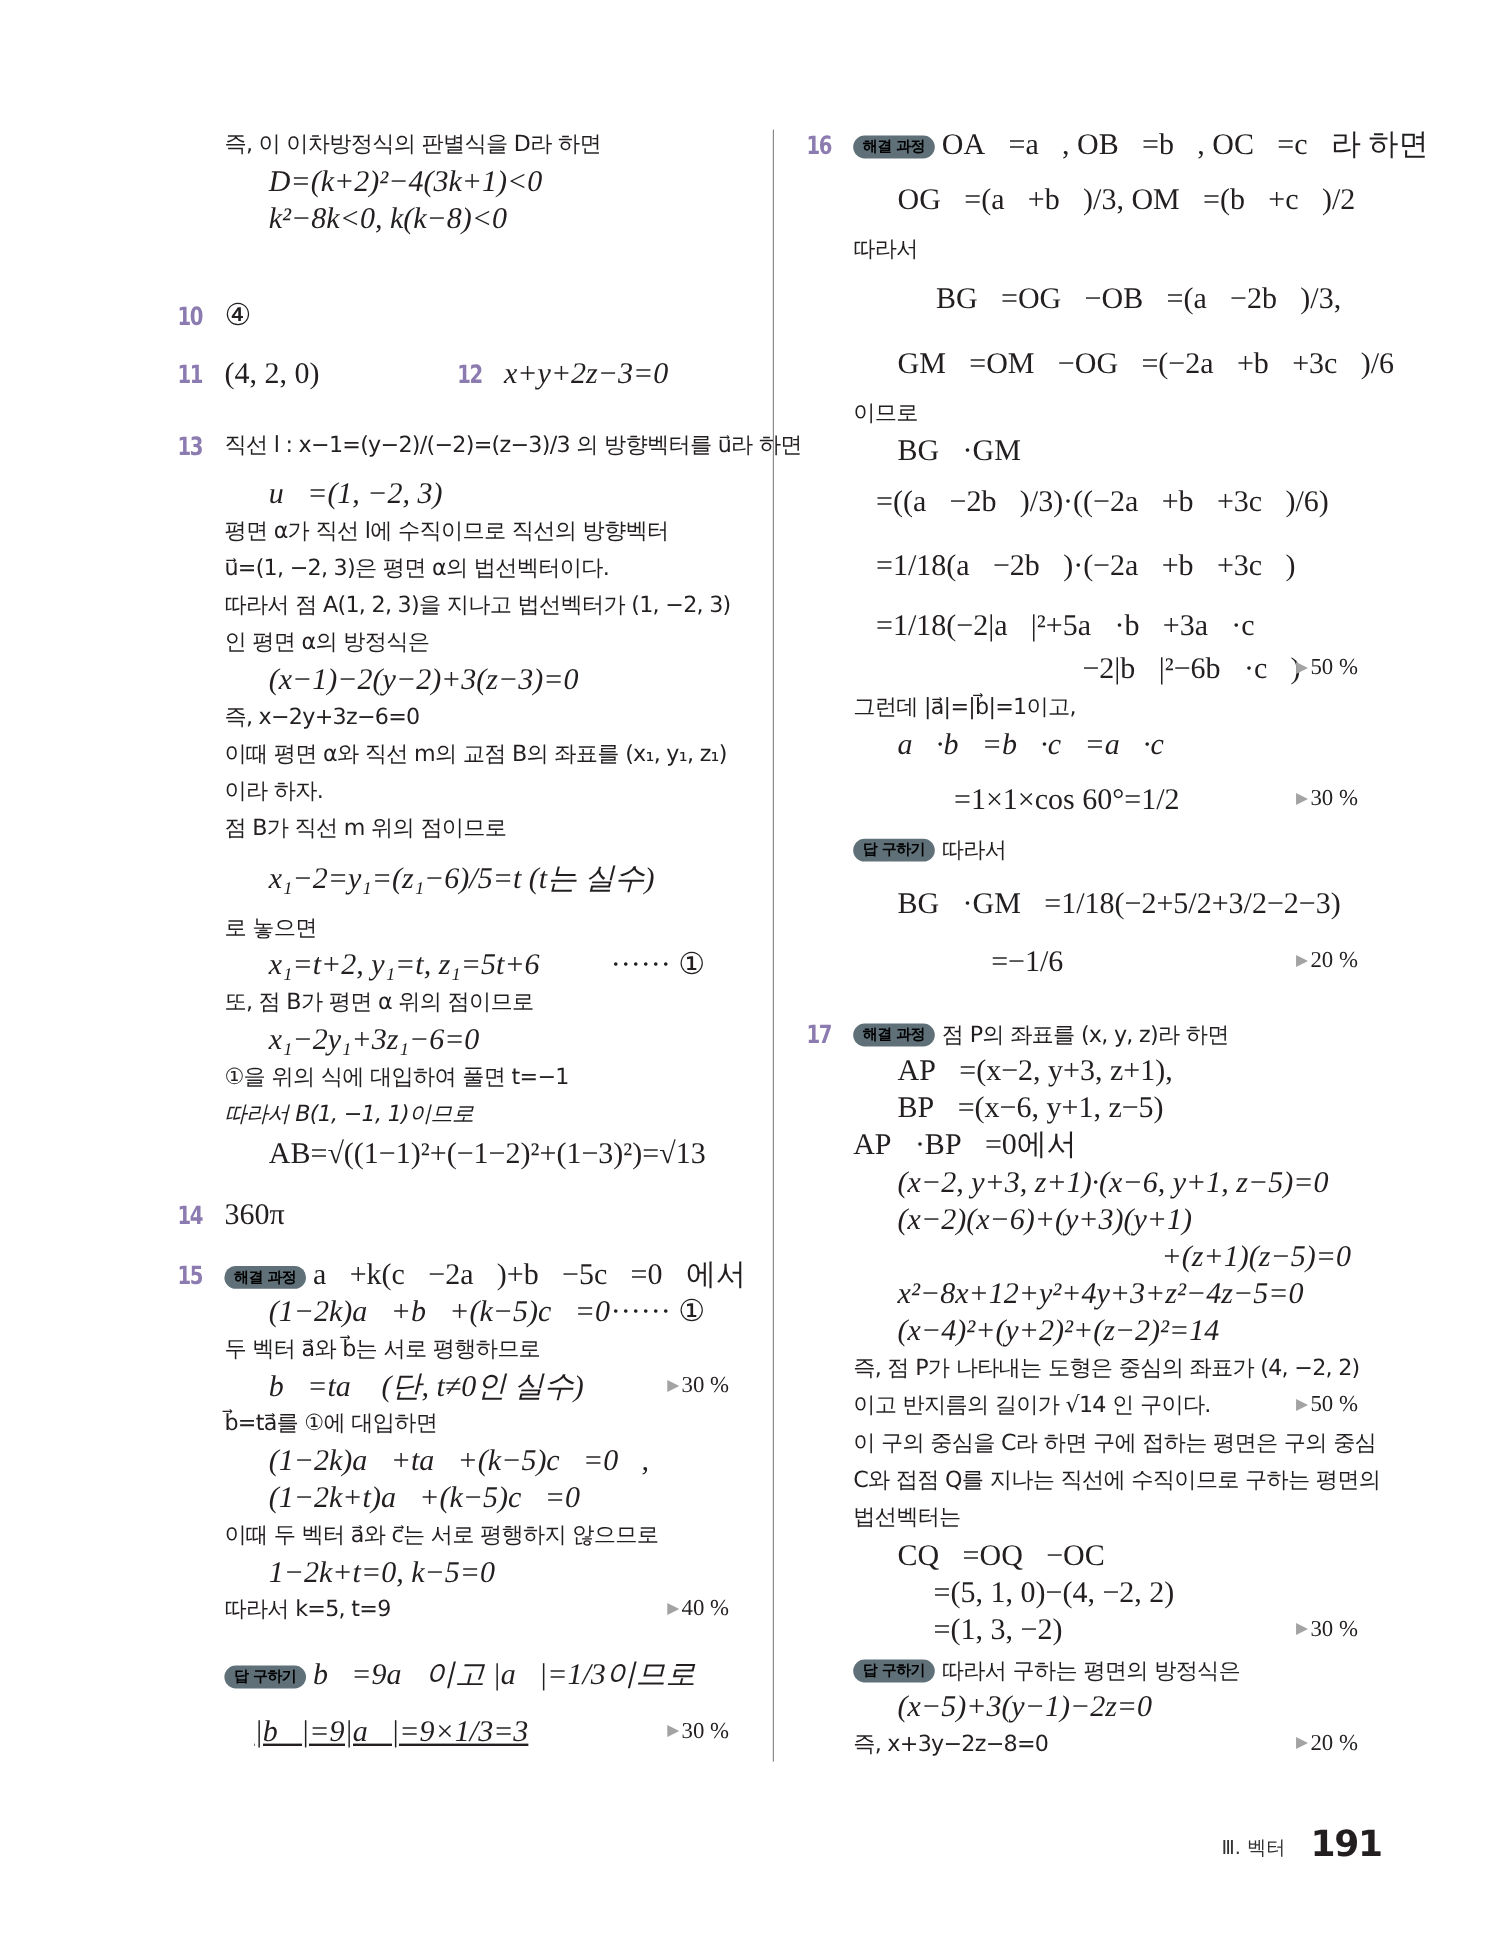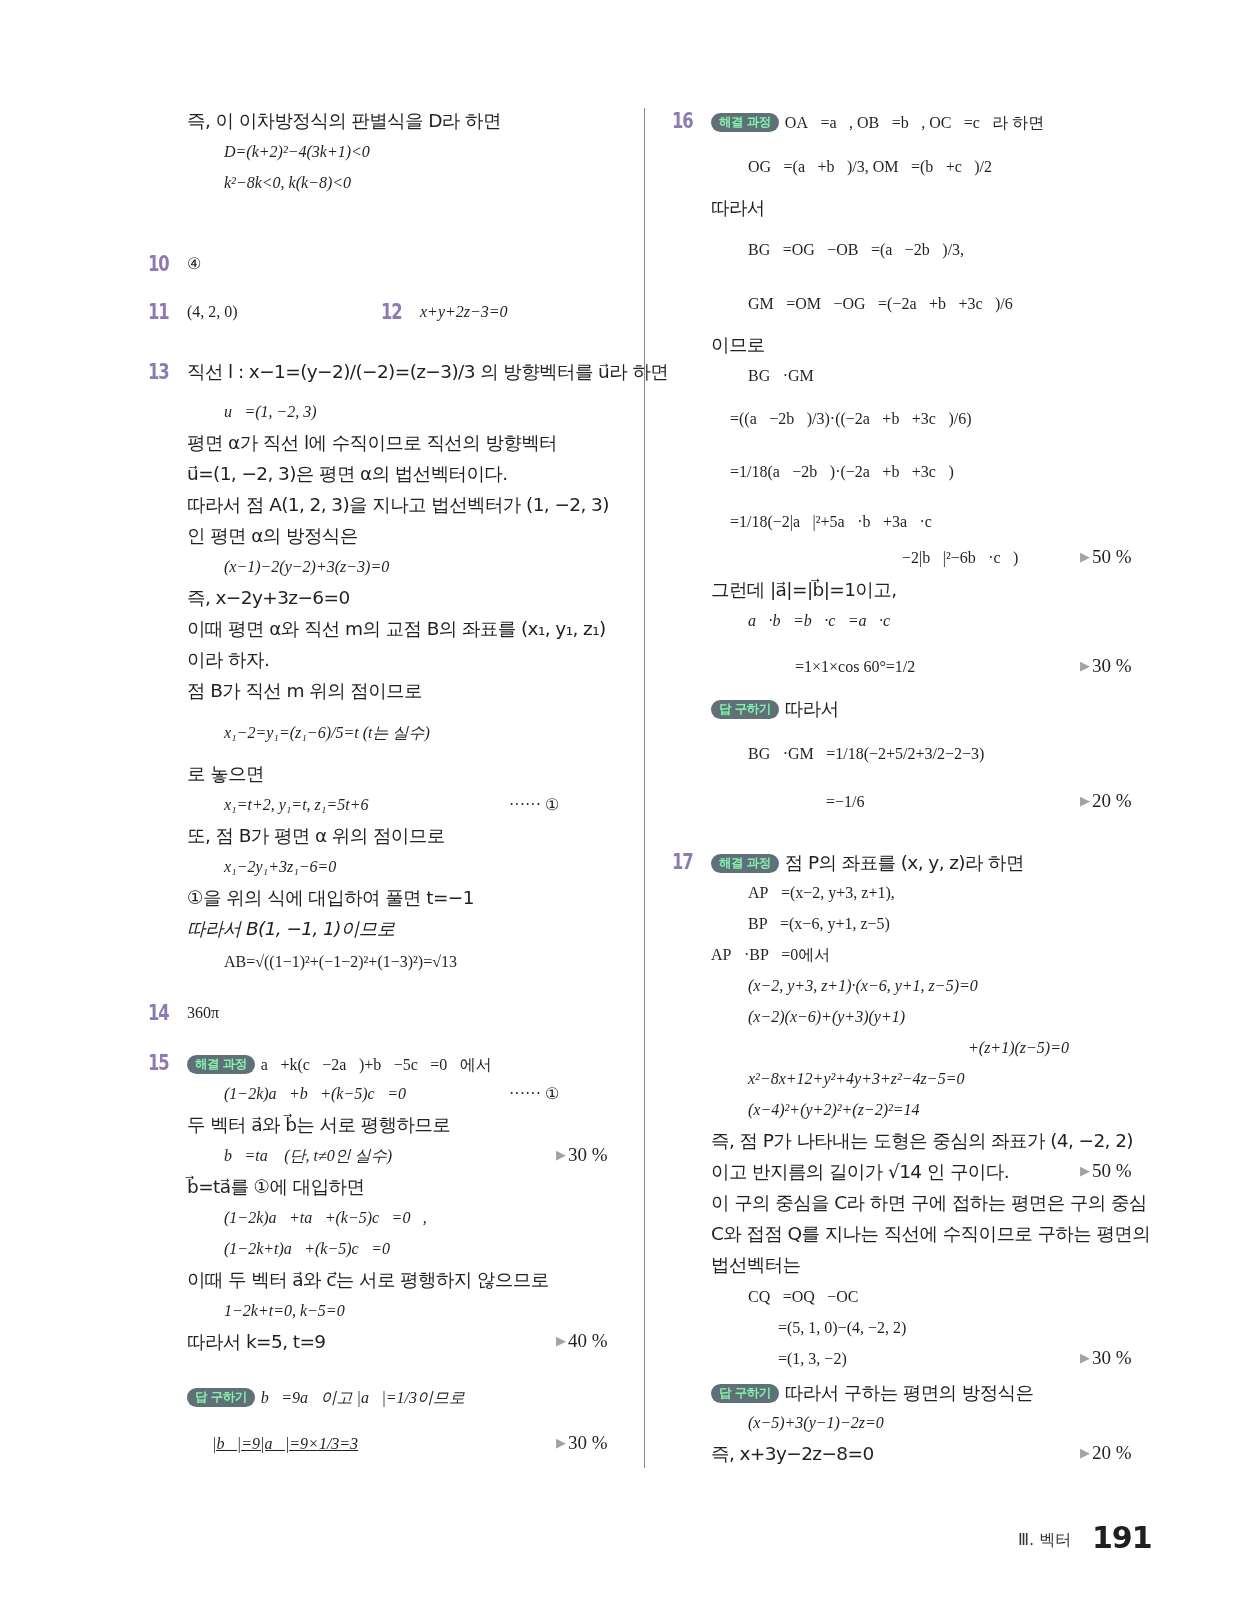--- a/index.html
+++ b/index.html
@@ -2,24 +2,24 @@
 <html><head>
 <meta charset="utf-8">
 <style>
   html, body { margin:0; padding:0; background:#ffffff; }
   body { width:1240px; height:1624px; position:relative; overflow:hidden;
          font-family:"DejaVu Serif", "Liberation Serif", serif; color:#231f20; }
   .page { position:absolute; left:0; top:0; width:1240px; height:1387px; }
   .divider { position:absolute; left:644px; top:108px; width:1px; height:1360px; background:#8a8a8a; }
   .ln { position:absolute; font-size:19px; line-height:24px; white-space:nowrap; }
   .kr { font-family:"DejaVu Sans", "Liberation Sans", sans-serif; font-size:18.5px; letter-spacing:-0.6px; }
-  .m { font-family:"Liberation Serif", "DejaVu Serif", serif; font-size:16px; }
+  .m { font-family:"Liberation Serif", "DejaVu Serif", serif; font-size:25px; }
   .num { position:absolute; font-family:"DejaVu Sans", "Liberation Sans", sans-serif; font-weight:bold;
          font-size:21px; color:#8c7bb0; letter-spacing:-1.5px; transform:scaleX(0.78); transform-origin:left; }
-  .badge { display:inline-block; background:#5f7079; color:#86efac; border-radius:11px; padding:1px 8px 2px;
+  .badge { display:inline-block; background:#5f7079; color:#000000; border-radius:11px; padding:1px 8px 2px;
            font-family:"DejaVu Sans", "Liberation Sans", sans-serif; font-size:12.5px; font-weight:bold;
            letter-spacing:-0.5px; vertical-align:2px; margin-right:6px; line-height:16px; }
   .pct { position:absolute; font-family:"Liberation Serif", serif; font-size:19px; white-space:nowrap; }
   .pct .tri { color:#a3a3a3; font-size:13px; vertical-align:2px; margin-right:2px; }
   .footer-section { position:absolute; left:1018px; top:1530px; font-family:"DejaVu Sans", sans-serif; font-size:16px; color:#333; }
   .footer-page { position:absolute; left:1092px; top:1520px; font-family:"DejaVu Sans", sans-serif; font-weight:bold; font-size:30px; color:#231f20; letter-spacing:-1px; }
 </style>
 </head>
 <body>
 
@@ -85,21 +85,21 @@
   </div>
   <div class="ln m" style="left:212px;top:1432px;font-style:italic;text-decoration:underline;">|b⃗|=9|a⃗|=9×1/3=3</div>
   <div class="pct" style="left:556px;top:1432px;"><span class="tri">▶</span><span>30 %</span></div>
 
   <div class="num" style="left:672px;top:109px;">16</div>
   <div class="ln" style="left:711px;top:109px;">
     <span class="badge">해결 과정</span><span class="m">OA⃗=a⃗, OB⃗=b⃗, OC⃗=c⃗라 하면</span>
   </div>
   <div class="ln m" style="left:748px;top:155px;">OG⃗=(a⃗+b⃗)/3,   OM⃗=(b⃗+c⃗)/2</div>
   <div class="ln kr" style="left:711px;top:196px;">따라서</div>
-  <div class="ln m" style="left:748px;top:238px;">BG⃗=OG⃗−OB⃗=(a⃗−2b⃗)/3,</div>
+  <div class="ln m" style="left:780px;top:238px;">BG⃗=OG⃗−OB⃗=(a⃗−2b⃗)/3,</div>
   <div class="ln m" style="left:748px;top:292px;">GM⃗=OM⃗−OG⃗=(−2a⃗+b⃗+3c⃗)/6</div>
   <div class="ln kr" style="left:711px;top:333px;">이므로</div>
   <div class="ln m" style="left:748px;top:364px;">BG⃗·GM⃗</div>
   <div class="ln m" style="left:730px;top:407px;">=((a⃗−2b⃗)/3)·((−2a⃗+b⃗+3c⃗)/6)</div>
   <div class="ln m" style="left:730px;top:460px;">=1/18(a⃗−2b⃗)·(−2a⃗+b⃗+3c⃗)</div>
   <div class="ln m" style="left:730px;top:510px;">=1/18(−2|a⃗|²+5a⃗·b⃗+3a⃗·c⃗</div>
   <div class="ln m" style="left:902px;top:546px;">−2|b⃗|²−6b⃗·c⃗)</div>
   <div class="pct" style="left:1080px;top:546px;"><span class="tri">▶</span><span>50 %</span></div>
   <div class="ln kr" style="left:711px;top:578px;">그런데 |a⃗|=|b⃗|=1이고,</div>
   <div class="ln m" style="left:748px;top:609px;font-style:italic;">a⃗·b⃗=b⃗·c⃗=a⃗·c⃗</div>

